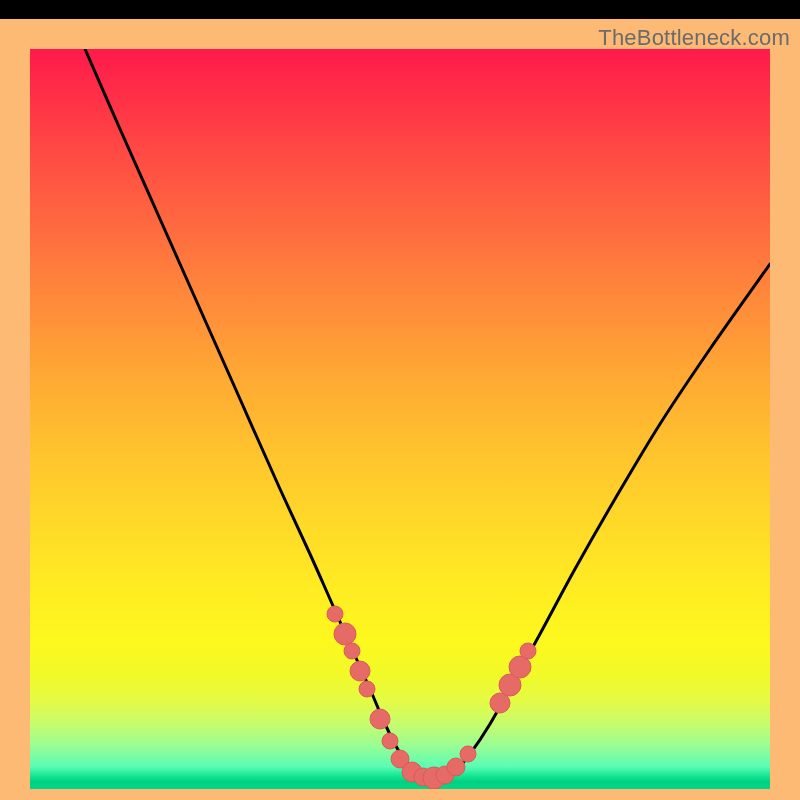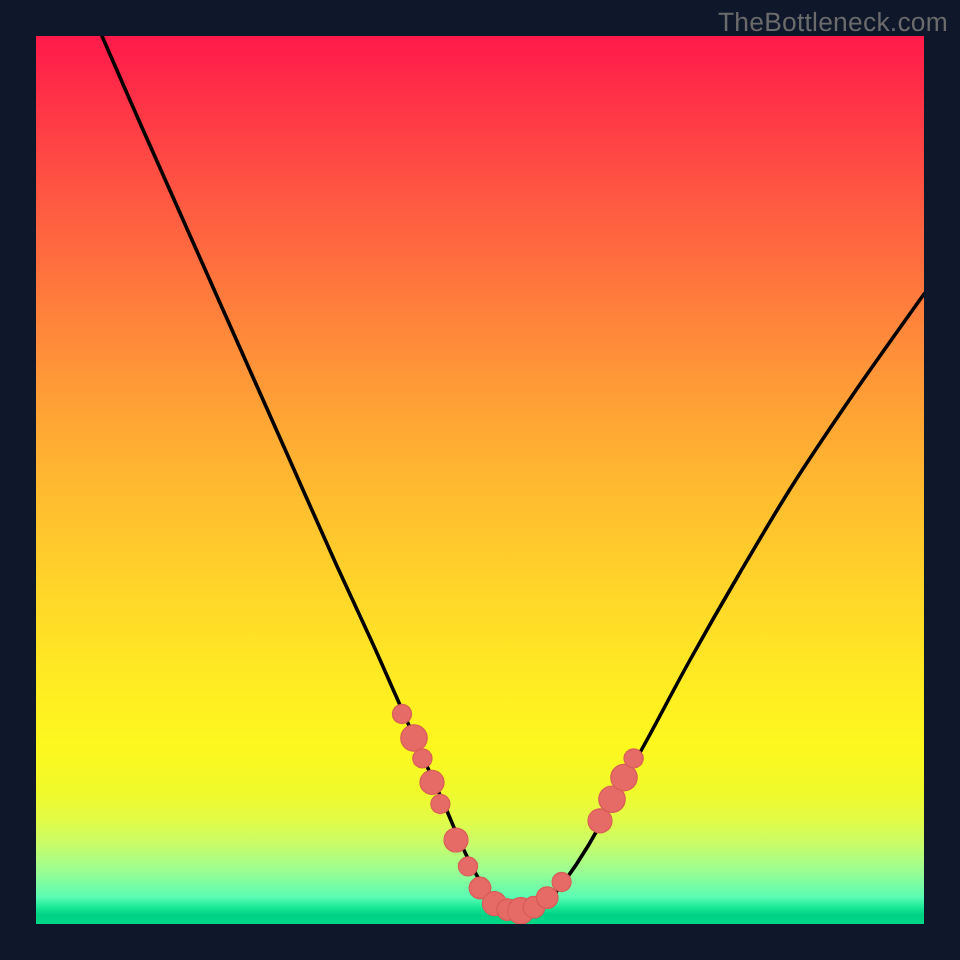--- a/index.html
+++ b/index.html
@@ -7,21 +7,22 @@
     padding: 0;
     width: 800px;
     height: 800px;
     background: #000;
     overflow: hidden;
     font-family: Arial, Helvetica, sans-serif;
   }
   .frame {
     position: absolute;
     inset: 0;
-    background: #0f172a;
+    background: #fdba74;
+    margin-top: 19px;
   }
   .plot {
     position: absolute;
     left: 30px;
     top: 30px;
     width: 740px;
     height: 740px;
     overflow: hidden;
   }
   .gradient {

